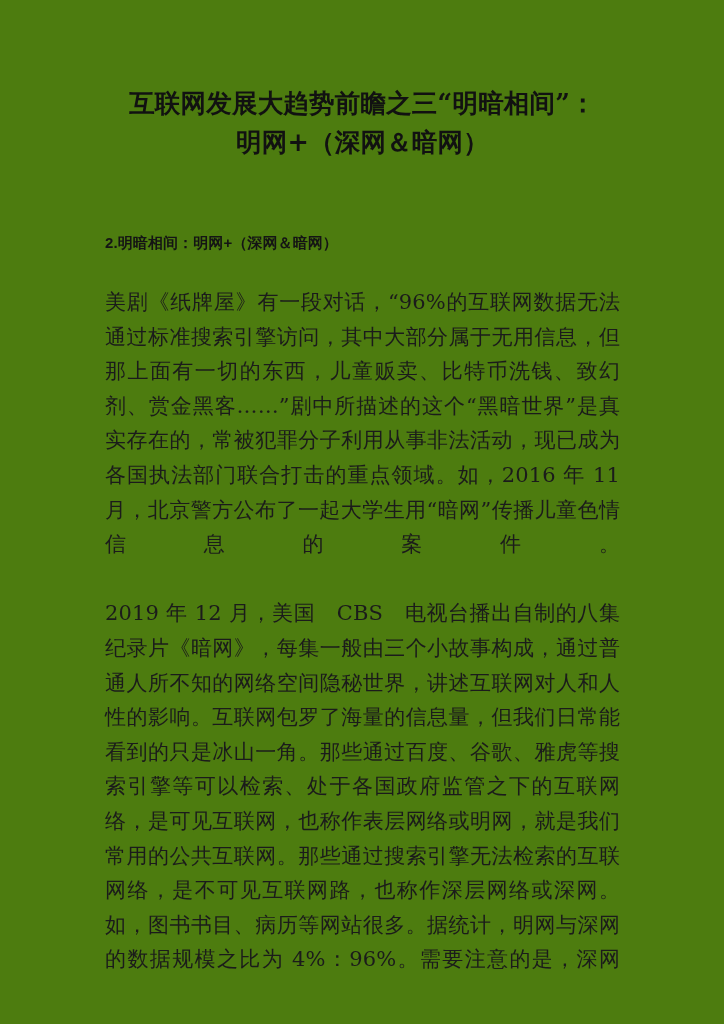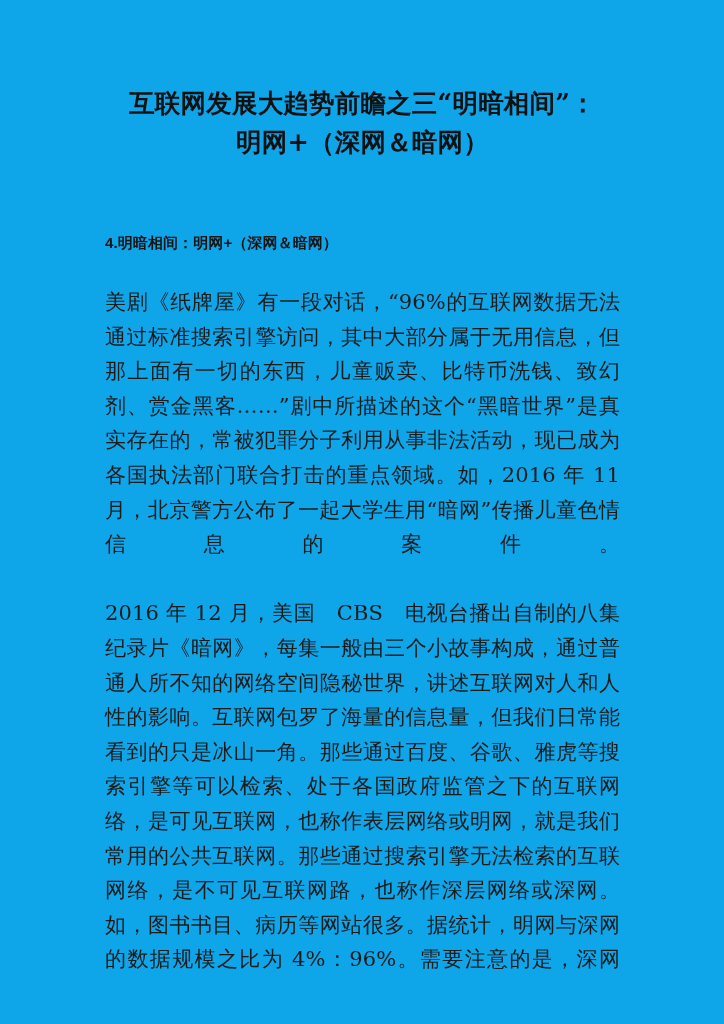--- a/index.html
+++ b/index.html
@@ -13,21 +13,21 @@
     height: 1024px;
     overflow: hidden;
     font-family: "DejaVu Serif", "Liberation Serif", serif;
     color: #1a1a1a;
   }
 
   .page {
     position: relative;
     width: 724px;
     height: 1024px;
-    background: #0ea5e9;
+    background: #4d7c0f;
     box-sizing: border-box;
   }
 
   .content {
     position: absolute;
     left: 105px;
     top: 0;
     width: 515px;
   }
 
@@ -86,21 +86,21 @@
 </style>
 </head>
 <body>
 
 <div class="page">
   <div class="content">
 
     <h1 class="doc-title">互联网发展大趋势前瞻之三“明暗相间”：
 明网+（深网＆暗网）</h1>
 
-    <h2 class="section-heading">4.明暗相间：明网+（深网＆暗网）</h2>
+    <h2 class="section-heading">2.明暗相间：明网+（深网＆暗网）</h2>
 
     <div class="body-block">
       <p class="para full-justify">美剧《纸牌屋》有一段对话，“96%的互联网数据无法通过标准搜索引擎访问，其中大部分属于无用信息，但那上面有一切的东西，儿童贩卖、比特币洗钱、致幻剂、赏金黑客……”剧中所描述的这个“黑暗世界”是真实存在的，常被犯罪分子利用从事非法活动，现已成为各国执法部门联合打击的重点领域。如，2016 年 11 月，北京警方公布了一起大学生用“暗网”传播儿童色情信息的案件。</p>
-      <p class="para full-justify">2016 年 12 月，美国　CBS　电视台播出自制的八集纪录片《暗网》，每集一般由三个小故事构成，通过普通人所不知的网络空间隐秘世界，讲述互联网对人和人性的影响。互联网包罗了海量的信息量，但我们日常能看到的只是冰山一角。那些通过百度、谷歌、雅虎等搜索引擎等可以检索、处于各国政府监管之下的互联网络，是可见互联网，也称作表层网络或明网，就是我们常用的公共互联网。那些通过搜索引擎无法检索的互联网络，是不可见互联网路，也称作深层网络或深网。如，图书书目、病历等网站很多。据统计，明网与深网的数据规模之比为 4%：96%。需要注意的是，深网</p>
+      <p class="para full-justify">2019 年 12 月，美国　CBS　电视台播出自制的八集纪录片《暗网》，每集一般由三个小故事构成，通过普通人所不知的网络空间隐秘世界，讲述互联网对人和人性的影响。互联网包罗了海量的信息量，但我们日常能看到的只是冰山一角。那些通过百度、谷歌、雅虎等搜索引擎等可以检索、处于各国政府监管之下的互联网络，是可见互联网，也称作表层网络或明网，就是我们常用的公共互联网。那些通过搜索引擎无法检索的互联网络，是不可见互联网路，也称作深层网络或深网。如，图书书目、病历等网站很多。据统计，明网与深网的数据规模之比为 4%：96%。需要注意的是，深网</p>
     </div>
 
   </div>
 </div>
 
 </body></html>

